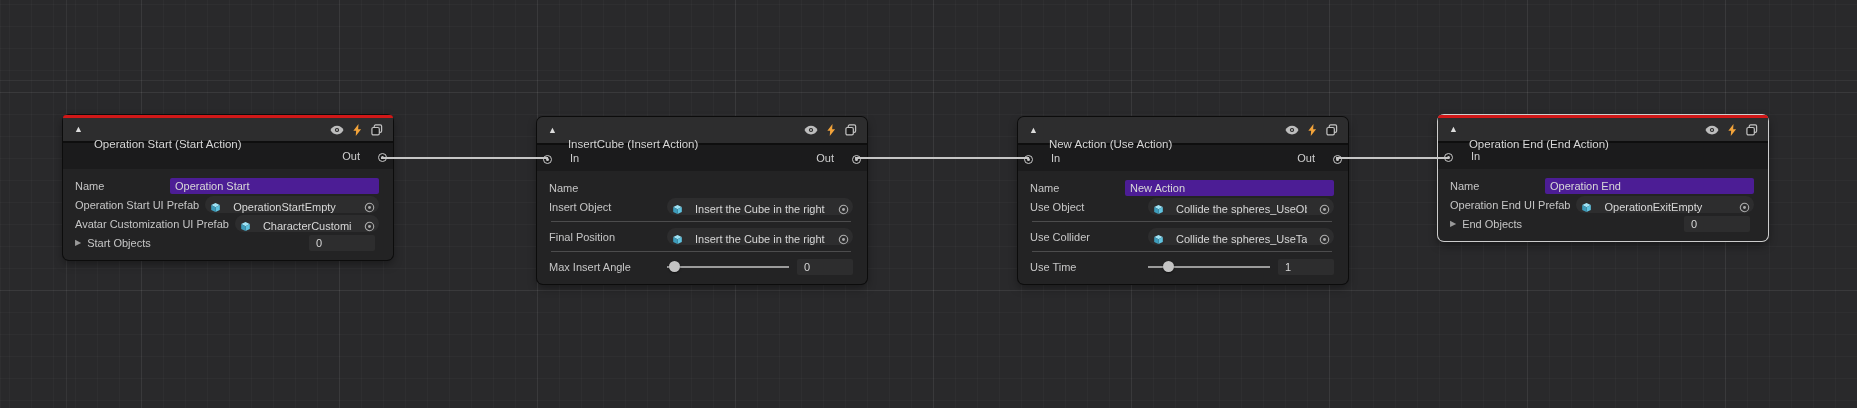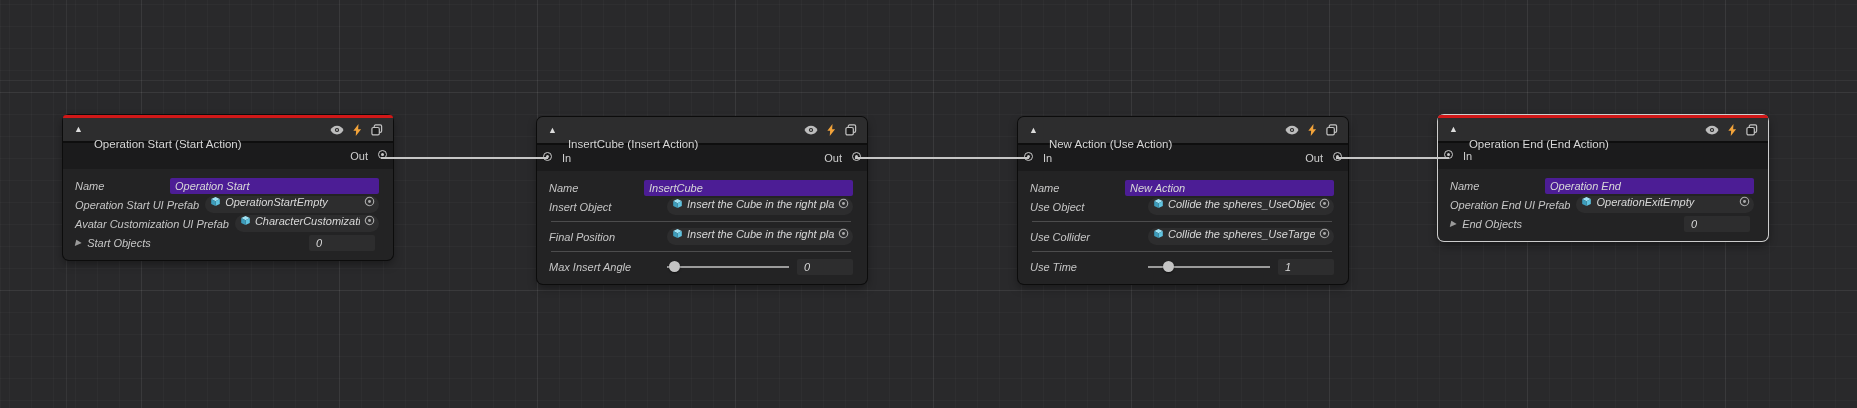--- a/index.html
+++ b/index.html
@@ -73,21 +73,21 @@
   .hdr-icons svg { display: block; }
 
   .port-row {
     height: 26px;
     background: #1b1b1c;
     display: flex;
     align-items: center;
     justify-content: space-between;
     padding: 0 6px;
   }
-  .port-group { display: flex; align-items: flex-start; gap: 10px; }
+  .port-group { display: flex; align-items: flex-end; gap: 18px; }
   .port-dot {
     width: 9px; height: 9px;
     border: 1.5px solid #c9c9c9;
     border-radius: 50%;
     position: relative;
     background: transparent;
   }
   .port-dot::after {
     content: "";
     position: absolute;
@@ -98,21 +98,20 @@
     background: #c9c9c9;
   }
   .port-label { font-size: 11px; color: #cfcfcf; }
 
   .node-body { padding: 8px 14px 9px 12px; border-radius: 0 0 6px 6px; }
   .row {
     display: flex;
     align-items: center;
     height: 17px;
     margin-bottom: 2px;
-    font-style: italic;
   }
   .row:last-child { margin-bottom: 0; }
   .field-label {
     font-size: 11px;
     color: #c6c6c6;
     white-space: nowrap;
     flex: 0 0 auto;
     min-width: 95px;
     padding-right: 6px;
   }
@@ -128,23 +127,23 @@
     padding: 0 5px;
     white-space: nowrap;
     overflow: hidden;
   }
   .object-field {
     flex: 1 1 auto;
     height: 17px;
     background: #2d2d2e;
     border-radius: 9px;
     display: flex;
-    align-items: flex-start;
+    align-items: flex-end;
     padding: 0 4px 0 5px;
-    gap: 4px;
+    gap: 12px;
     min-width: 0;
     cursor: pointer;
   }
   .object-field .obj-text {
     flex: 1 1 auto;
     font-size: 11px;
     color: #d8d8d8;
     white-space: nowrap;
     overflow: hidden;
     min-width: 0;
@@ -330,21 +329,20 @@
         <span class="port-label">In</span>
       </span>
       <span class="port-group">
         <span class="port-label">Out</span>
         <span class="port-dot"></span>
       </span>
     </div>
     <div class="node-body">
       <div class="row">
         <span class="field-label">Name</span>
-        <span class="text-field">InsertCube</span>
       </div>
       <div class="row">
         <span class="field-label wide">Insert Object</span>
         <span class="object-field">
           <span class="obj-cube">
               <svg viewBox="0 0 12 12" width="11" height="11">
                 <path d="M6 1L10.7 3.4L6 5.8L1.3 3.4Z" fill="#9fe3f6"></path>
                 <path d="M6 5.8L10.7 3.4V8.6L6 11Z" fill="#5fc3e0"></path>
                 <path d="M6 5.8L1.3 3.4V8.6L6 11Z" fill="#3d9cbb"></path>
               </svg>

